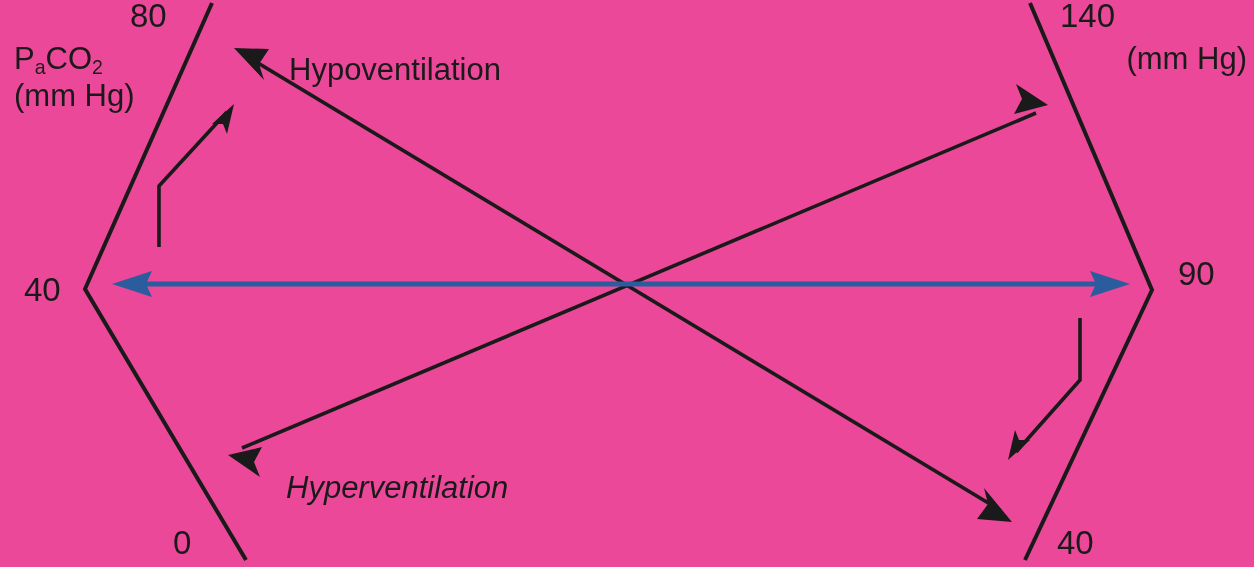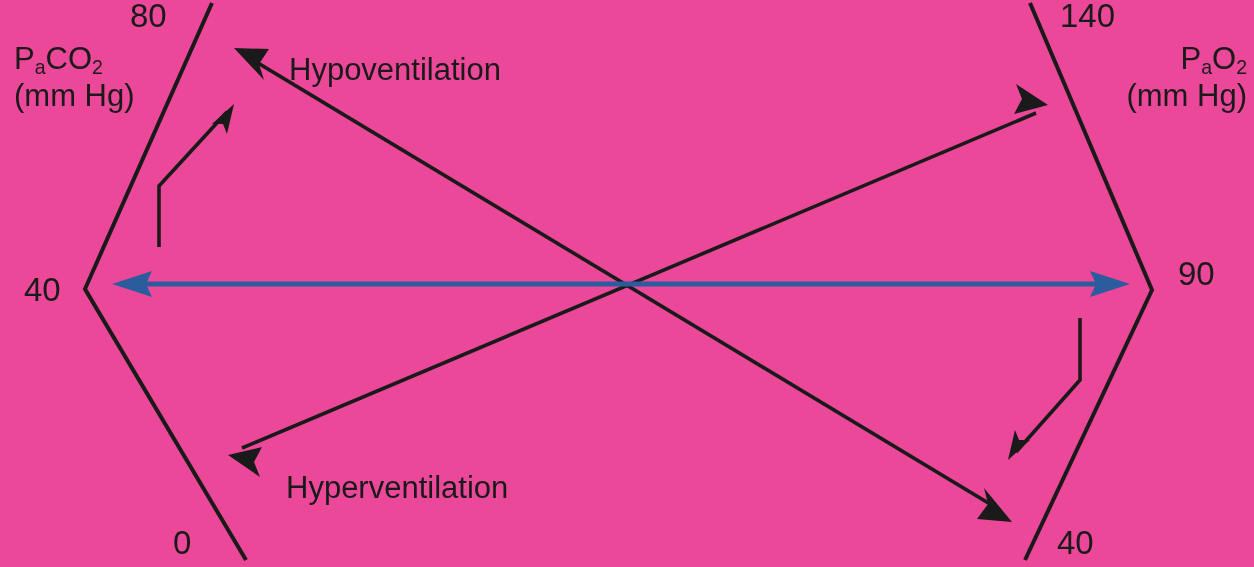--- a/index.html
+++ b/index.html
@@ -119,26 +119,25 @@
     <div>(mm Hg)</div>
   </div>
 
   <div class="lbl lbl-num" style="left:24px; top:272px;">40</div>
 
   <div class="lbl lbl-num" style="left:173px; top:525px;">0</div>
 
   <div class="lbl lbl-num" style="left:1060px; top:-2px;">140</div>
 
   <div class="lbl lbl-axis" style="left:1121px; top:42px; text-align:right; width:126px;">
-    <div><span>P</span><span class="sub">a</span><span>O</span><span class="sub">2</span></div>
     <div>(mm Hg)</div>
   </div>
 
   <div class="lbl lbl-num" style="left:1178px; top:256px;">90</div>
 
   <div class="lbl lbl-num" style="left:1057px; top:525px;">40</div>
 
   <div class="lbl lbl-state" style="left:289px; top:13px;margin-top:40px;">Hypoventilation</div>
 
-  <div class="lbl lbl-state" style="left:286px; top:471px;">Hyperventilation</div>
+  <div class="lbl lbl-state" style="left:286px; top:471px;font-style:italic;">Hyperventilation</div>
 
 
 </div>
 
 </body></html>

